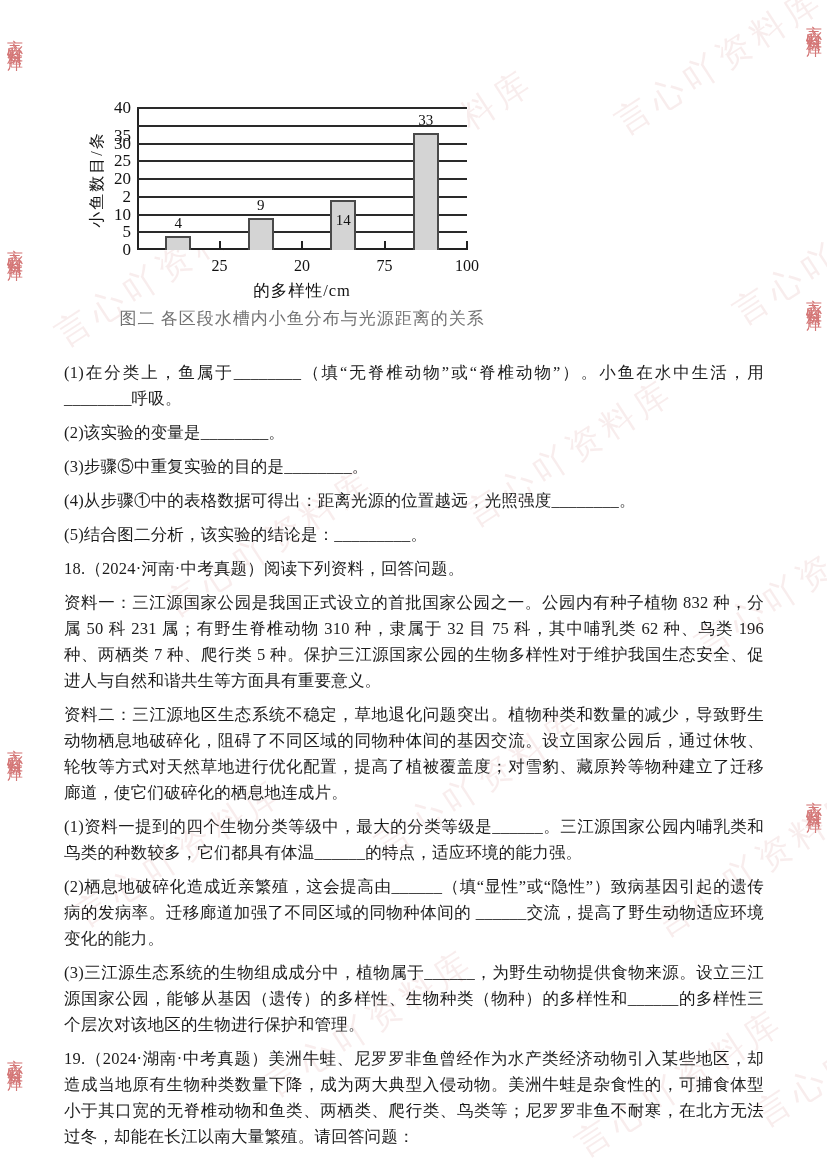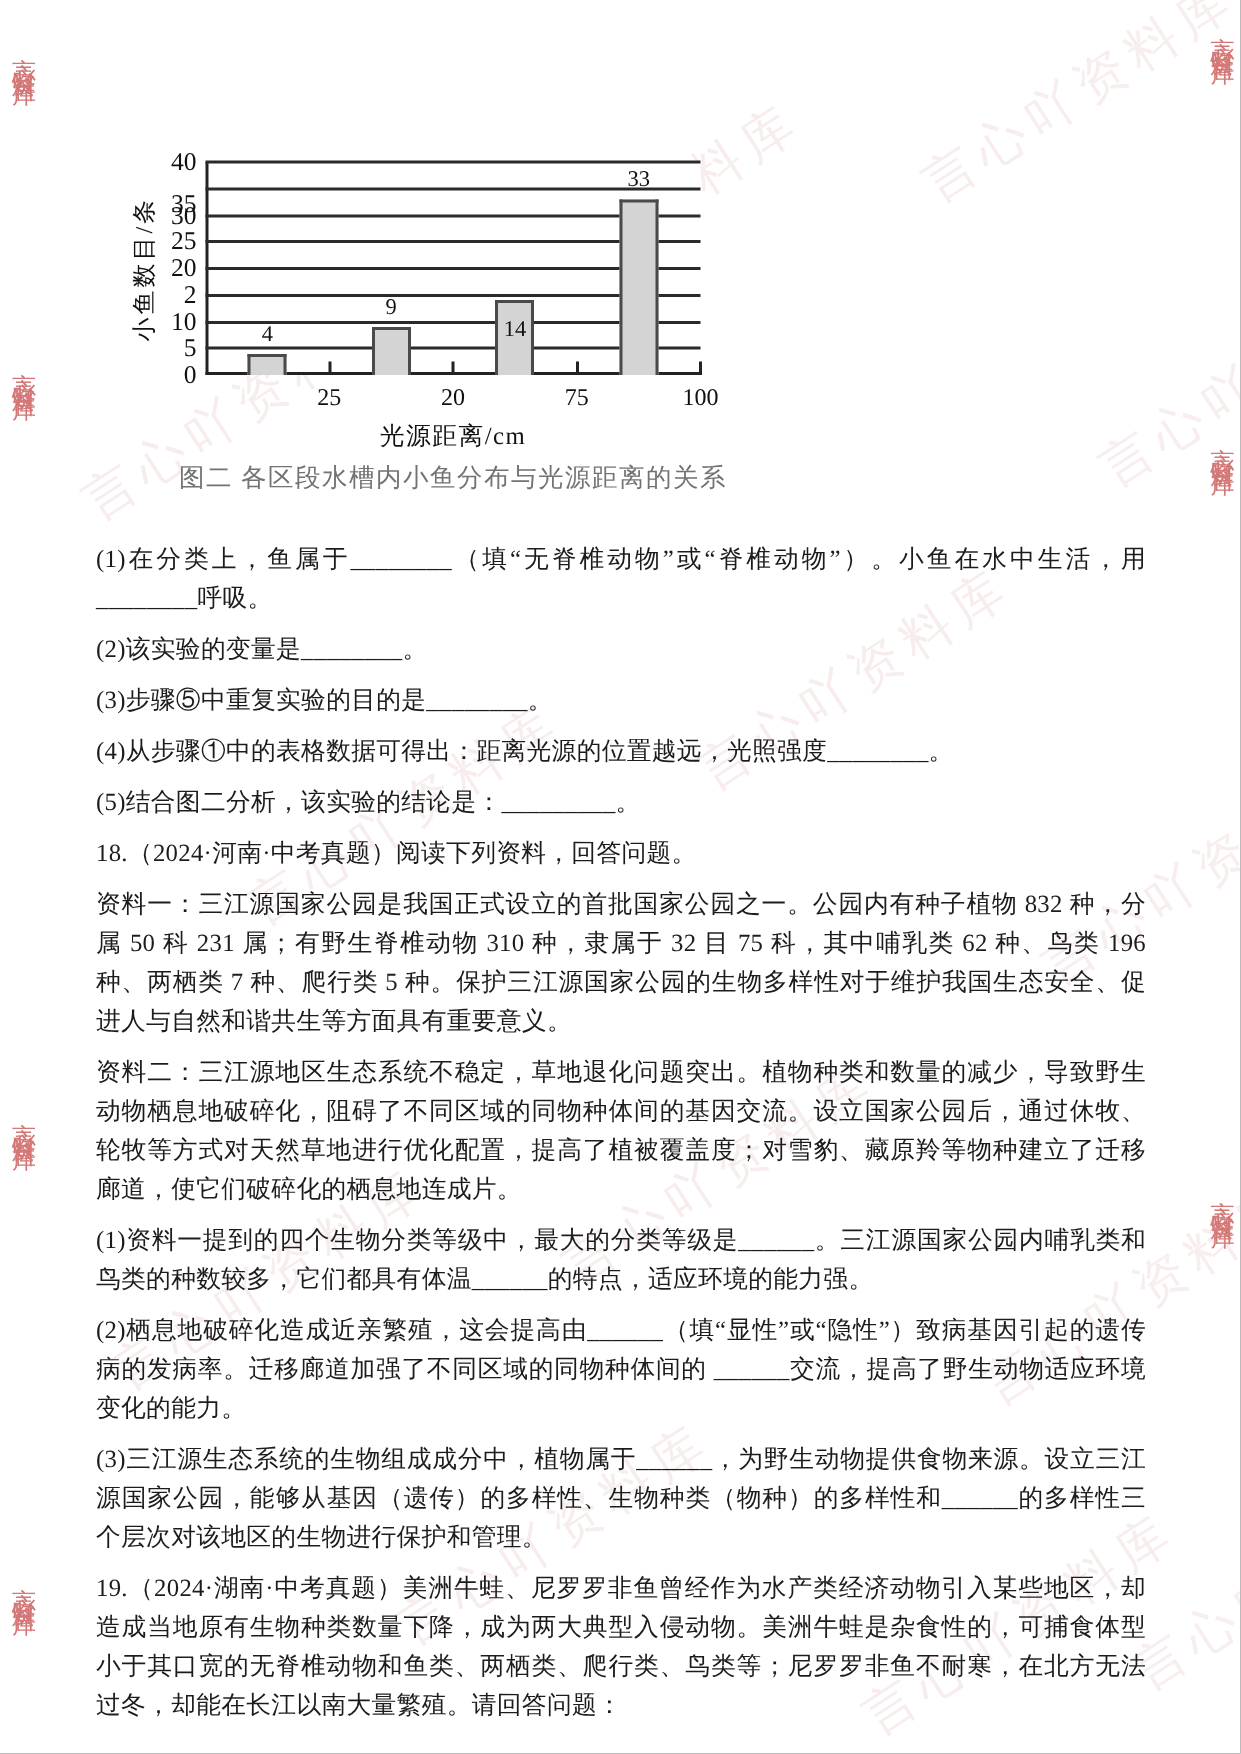--- a/index.html
+++ b/index.html
@@ -152,21 +152,21 @@
         <div class="x-tick-mark" style="left: 218.5px; top: 241px;"></div>
         <div class="x-tick-label" style="left: 194.5px; top: 257px;">25</div>
         <div class="x-tick-mark" style="left: 301px; top: 241px;"></div>
         <div class="x-tick-label" style="left: 277px; top: 257px;">20</div>
         <div class="x-tick-mark" style="left: 383.5px; top: 241px;"></div>
         <div class="x-tick-label" style="left: 359.5px; top: 257px;">75</div>
         <div class="x-tick-mark" style="left: 466px; top: 241px;"></div>
         <div class="x-tick-label" style="left: 442px; top: 257px;">100</div>
       </div>
     <div class="y-axis-title" id="y-axis-title" style="left: 42px; top: 169px; width: 110px; text-align: center;">小鱼数目/条</div>
-    <div class="x-axis-title" id="x-axis-title" style="left: 222px; top: 280px; width: 160px;">光源距离/cm</div>
+    <div class="x-axis-title" id="x-axis-title" style="left: 222px; top: 280px; width: 160px;">的多样性/cm</div>
     <div class="chart-caption" id="chart-caption" style="left: 112px; top: 307px; width: 380px;">图二  各区段水槽内小鱼分布与光源距离的关系</div>
   </div>
 
   <div class="content" id="content">
       <div class="para">(1)在分类上，鱼属于________（填“无脊椎动物”或“脊椎动物”）。小鱼在水中生活，用________呼吸。</div>
       <div class="para">(2)该实验的变量是________。</div>
       <div class="para">(3)步骤⑤中重复实验的目的是________。</div>
       <div class="para">(4)从步骤①中的表格数据可得出：距离光源的位置越远，光照强度________。</div>
       <div class="para">(5)结合图二分析，该实验的结论是：_________。</div>
       <div class="para">18.（2024·河南·中考真题）阅读下列资料，回答问题。</div>

